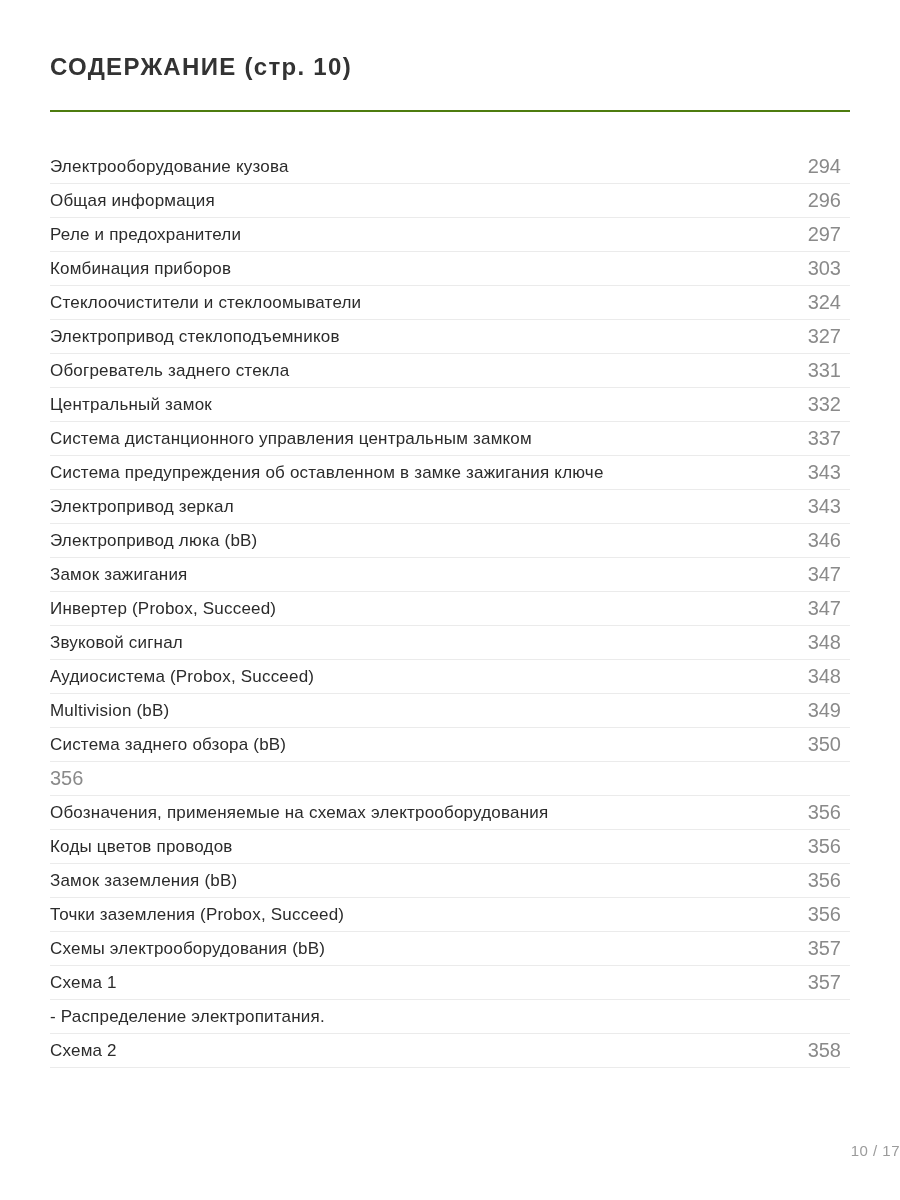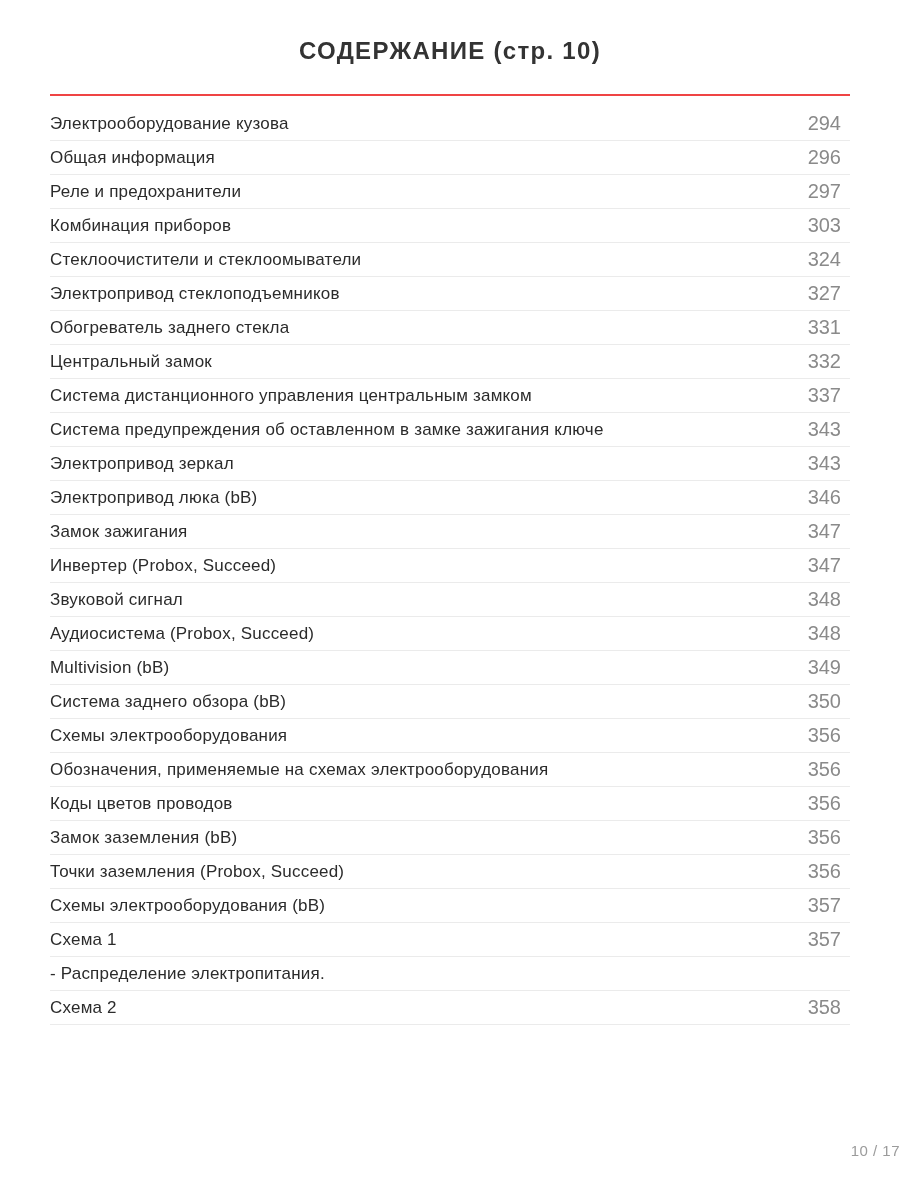--- a/index.html
+++ b/index.html
@@ -12,35 +12,35 @@
     position: relative;
     box-sizing: border-box;
     width: 900px;
     height: 1200px;
     padding: 0 50px;
     background: #ffffff;
     overflow: hidden;
   }
   .header {
     box-sizing: content-box;
-    padding-top: 36px;
+    padding-top: 52px;
     height: 58px;
-    border-bottom: 2px solid #ef4444;
-    text-align: center;
+    border-bottom: 2px solid #4d7c0f;
+    text-align: left;
   }
   .title {
     margin: 0;
     font-size: 24px;
     line-height: 30px;
     font-weight: 700;
     letter-spacing: 1.3px;
     color: #333333;
   }
   .toc {
-    margin-top: 11px;
+    margin-top: 38px;
   }
   .row {
     box-sizing: border-box;
     height: 34px;
     display: flex;
     align-items: center;
     justify-content: space-between;
     border-bottom: 1px solid #ebebeb;
   }
   .row .label {
@@ -162,21 +162,20 @@
     <span class="label">Multivision (bB)</span>
     <span class="pagenum">349</span>
   </div>
 
   <div class="row">
     <span class="label">Система заднего обзора (bB)</span>
     <span class="pagenum">350</span>
   </div>
 
   <div class="row">
-    <span class="label">Схемы электрооборудования</span>
     <span class="pagenum">356</span>
   </div>
 
   <div class="row">
     <span class="label">Обозначения, применяемые на схемах электрооборудования</span>
     <span class="pagenum">356</span>
   </div>
 
   <div class="row">
     <span class="label">Коды цветов проводов</span>

